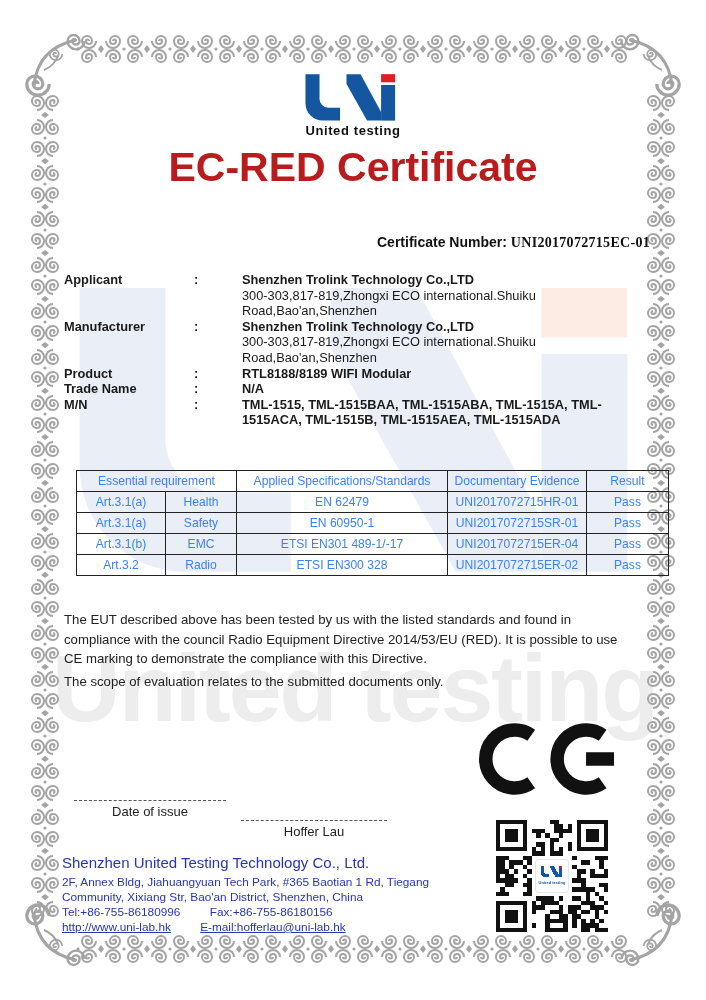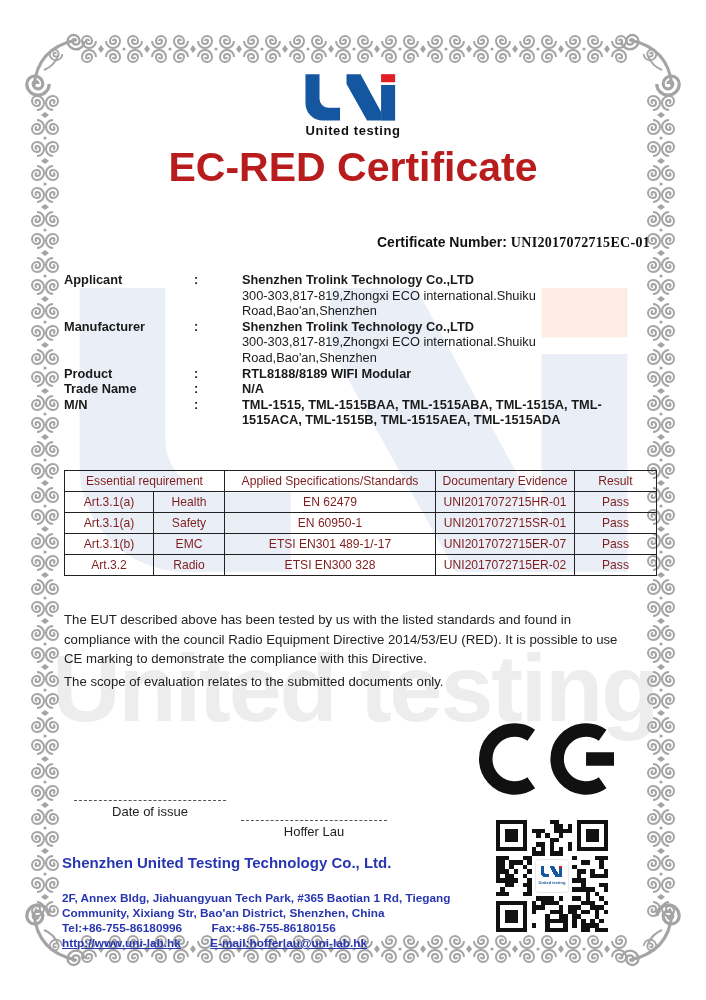--- a/index.html
+++ b/index.html
@@ -23,41 +23,41 @@
   .certnum .lbl{font-weight:bold;}
   .certnum .val{font-family:"Liberation Serif",serif;font-weight:bold;letter-spacing:.3px;}
   
   .info{position:absolute;left:64px;top:272px;width:582px;font-size:12.8px;line-height:15.6px;}
   .info-row{display:flex;gap:30px;}
   .info-label{width:100px;font-weight:bold;flex:none;}
   .info-colon{width:18px;font-weight:bold;flex:none;}
   .info-value{flex:1;font-weight:bold;}
   .info-address{font-weight:normal;}
   
-  table.results{position:absolute;left:64px;top:470px;border-collapse:collapse;
-                font-size:12.1px;text-align:center;color:#7f1d1d;background:transparent;}
+  table.results{position:absolute;left:76px;top:470px;border-collapse:collapse;
+                font-size:12.1px;text-align:center;color:#3b82f6;background:transparent;}
   table.results th,table.results td{border:1px solid #222;padding:3px 2px;font-weight:normal;}
   .c1{width:84px;} .c2{width:66px;} .c3{width:206px;} .c4{width:134px;} .c5{width:77px;}
   
   .statements{position:absolute;left:64px;top:610px;width:580px;font-size:13.2px;
               line-height:1.48;color:#222;}
   .statements p{margin:0 17px 3px 0;}
   
   .ce{position:absolute;left:478px;top:720px;}
   
   .sig{position:absolute;top:800px;font-size:13px;color:#222;text-align:center;}
   .sig-date{left:74px;width:152px;}
   .sig-signer{left:241px;width:146px;}
   .sig-top{height:20px;}
   .sig-line{border-top:1.5px dashed #555;height:0;}
   .sig-bottom{padding-top:3px;}
   
   .footer{position:absolute;left:62px;top:854px;color:#2836b0;}
-  .footer-company{font-size:15px;font-weight:bold;margin-bottom:20px;}
-  .footer-line{font-size:11.8px;line-height:15px;font-weight:bold;}
+  .footer-company{font-size:15px;font-weight:normal;margin-bottom:4px;}
+  .footer-line{font-size:11.8px;line-height:15px;}
   .footer-line .gap{display:inline-block;width:26px;}
   .footer a{color:#2836b0;text-decoration:underline;}
   
   .qr{position:absolute;left:496px;top:820px;}
 </style>
 </head>
 <body>
 
 <div class="page">
 
@@ -225,21 +225,21 @@
         <td>Art.3.1(a)</td>
         <td>Safety</td>
         <td>EN 60950-1</td>
         <td>UNI2017072715SR-01</td>
         <td>Pass</td>
       </tr>
       <tr>
         <td>Art.3.1(b)</td>
         <td>EMC</td>
         <td>ETSI EN301 489-1/-17</td>
-        <td>UNI2017072715ER-07</td>
+        <td>UNI2017072715ER-04</td>
         <td>Pass</td>
       </tr>
       <tr>
         <td>Art.3.2</td>
         <td>Radio</td>
         <td>ETSI EN300 328</td>
         <td>UNI2017072715ER-02</td>
         <td>Pass</td>
       </tr>
     </tbody>

